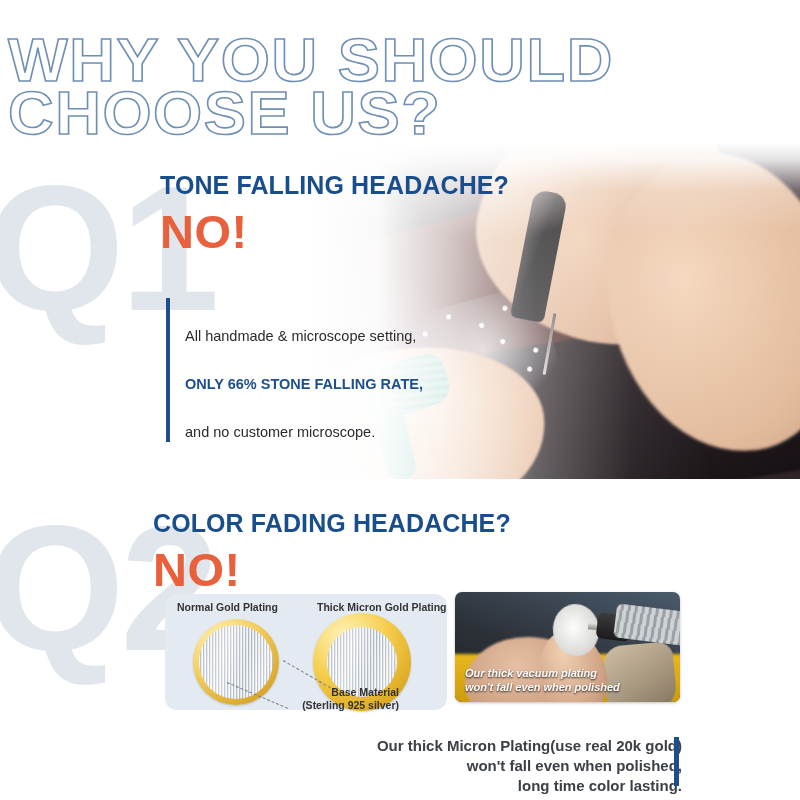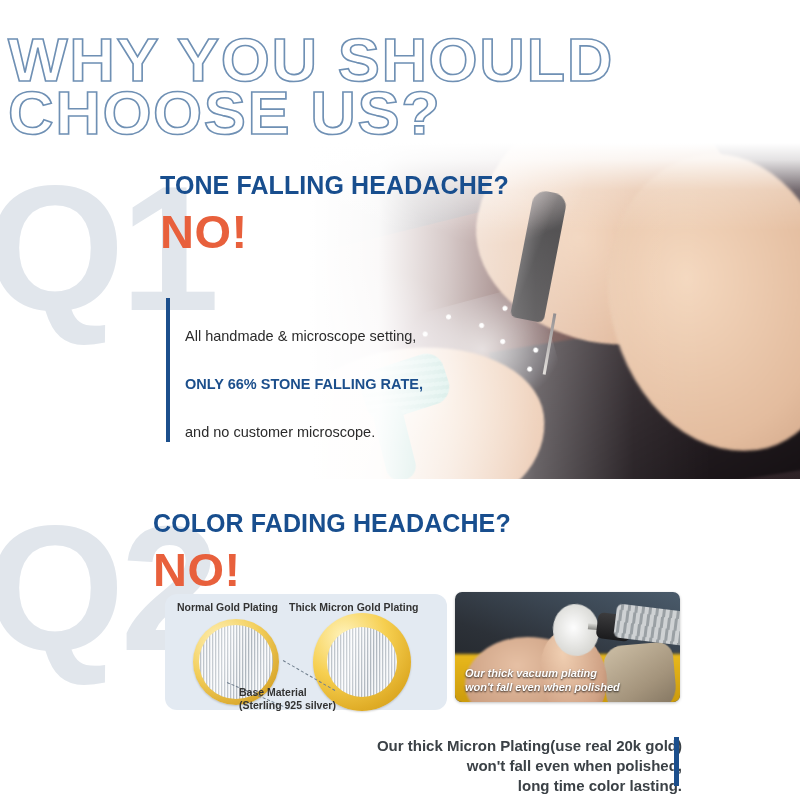--- a/index.html
+++ b/index.html
@@ -248,21 +248,21 @@
   }
   .plate-label {
     position: absolute;
     top: 7px;
     font-size: 10.5px;
     font-weight: 700;
     color: #333;
     white-space: nowrap;
   }
   #plate-label-normal { left: 12px; }
-  #plate-label-thick  { left: 124px; text-align: right; }
+  #plate-label-thick  { left: 152px; text-align: right; }
 
   .coin { position: absolute; border-radius: 50%; }
   .coin .inner {
     position: absolute;
     border-radius: 50%;
     background:
       repeating-linear-gradient(90deg, rgba(255,255,255,.85) 0 1px, rgba(160,168,176,.45) 1px 2px, rgba(235,238,242,.8) 2px 3px),
       linear-gradient(100deg, #c9ced4, #f2f4f6 35%, #b9c0c7 62%, #e7eaee 85%, #aeb5bc);
   }
   
@@ -282,21 +282,21 @@
 
   .leader { position: absolute; height: 0; border-top: 1px dashed #6f7e8d; transform-origin: left center; }
   #leader-normal { left: 62px; top: 88px; width: 66px; transform: rotate(23deg); }
   #leader-thick  { left: 170px; top: 96px; width: 60px; transform: rotate(-150deg); }
 
   #base-material-caption {
     position: absolute;
     left: 74px;
     top: 92px;
     width: 160px;
-    text-align: left;
+    text-align: right;
     font-size: 10.5px;
     font-weight: 700;
     color: #333;
     line-height: 1.25;
     white-space: pre-line;
   }
 
   
   #photo-q2 {
     position: absolute;

